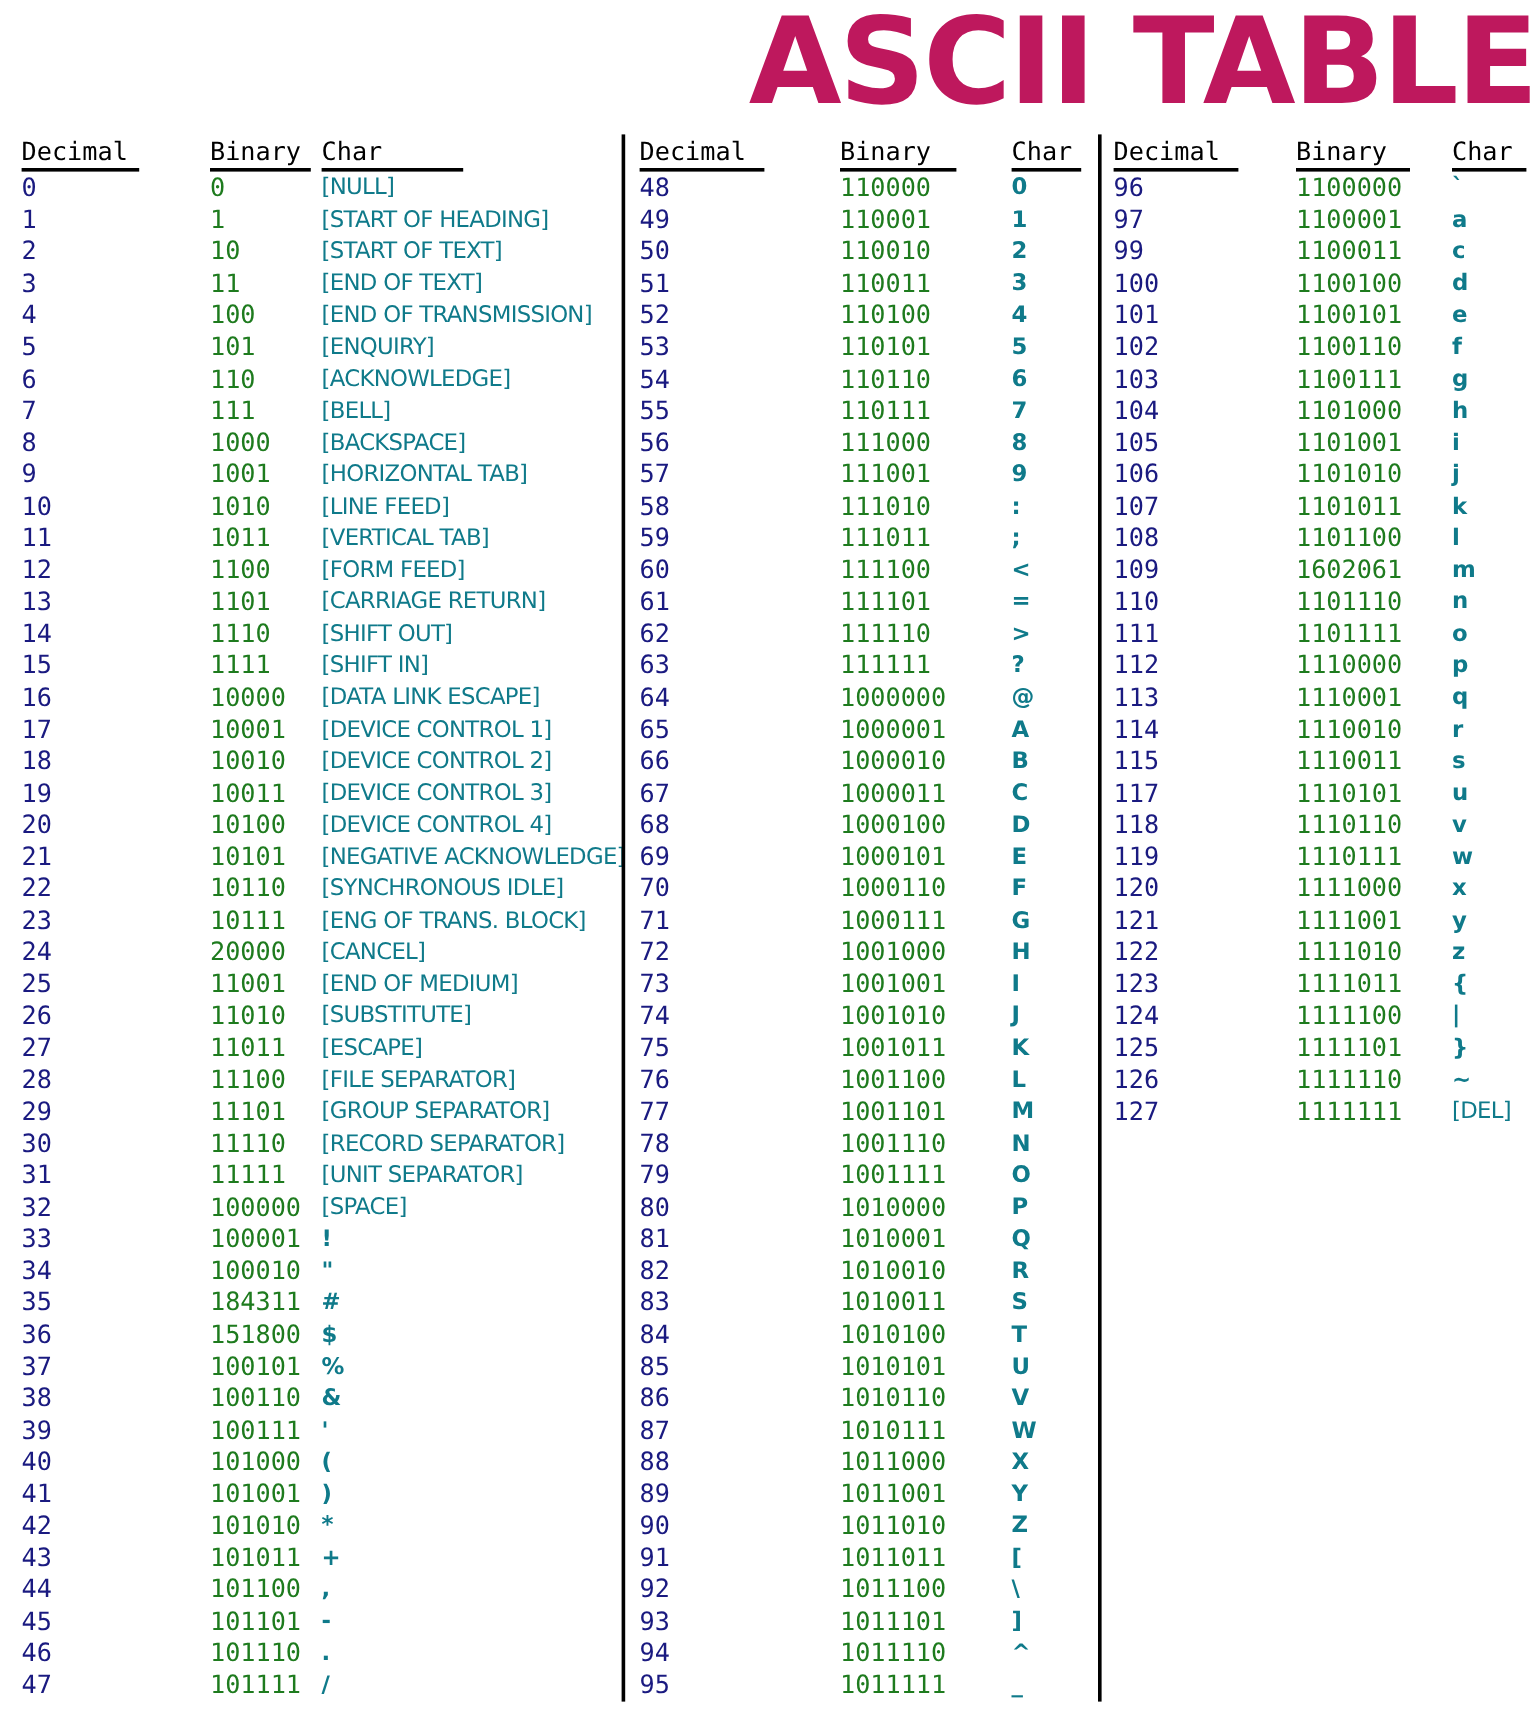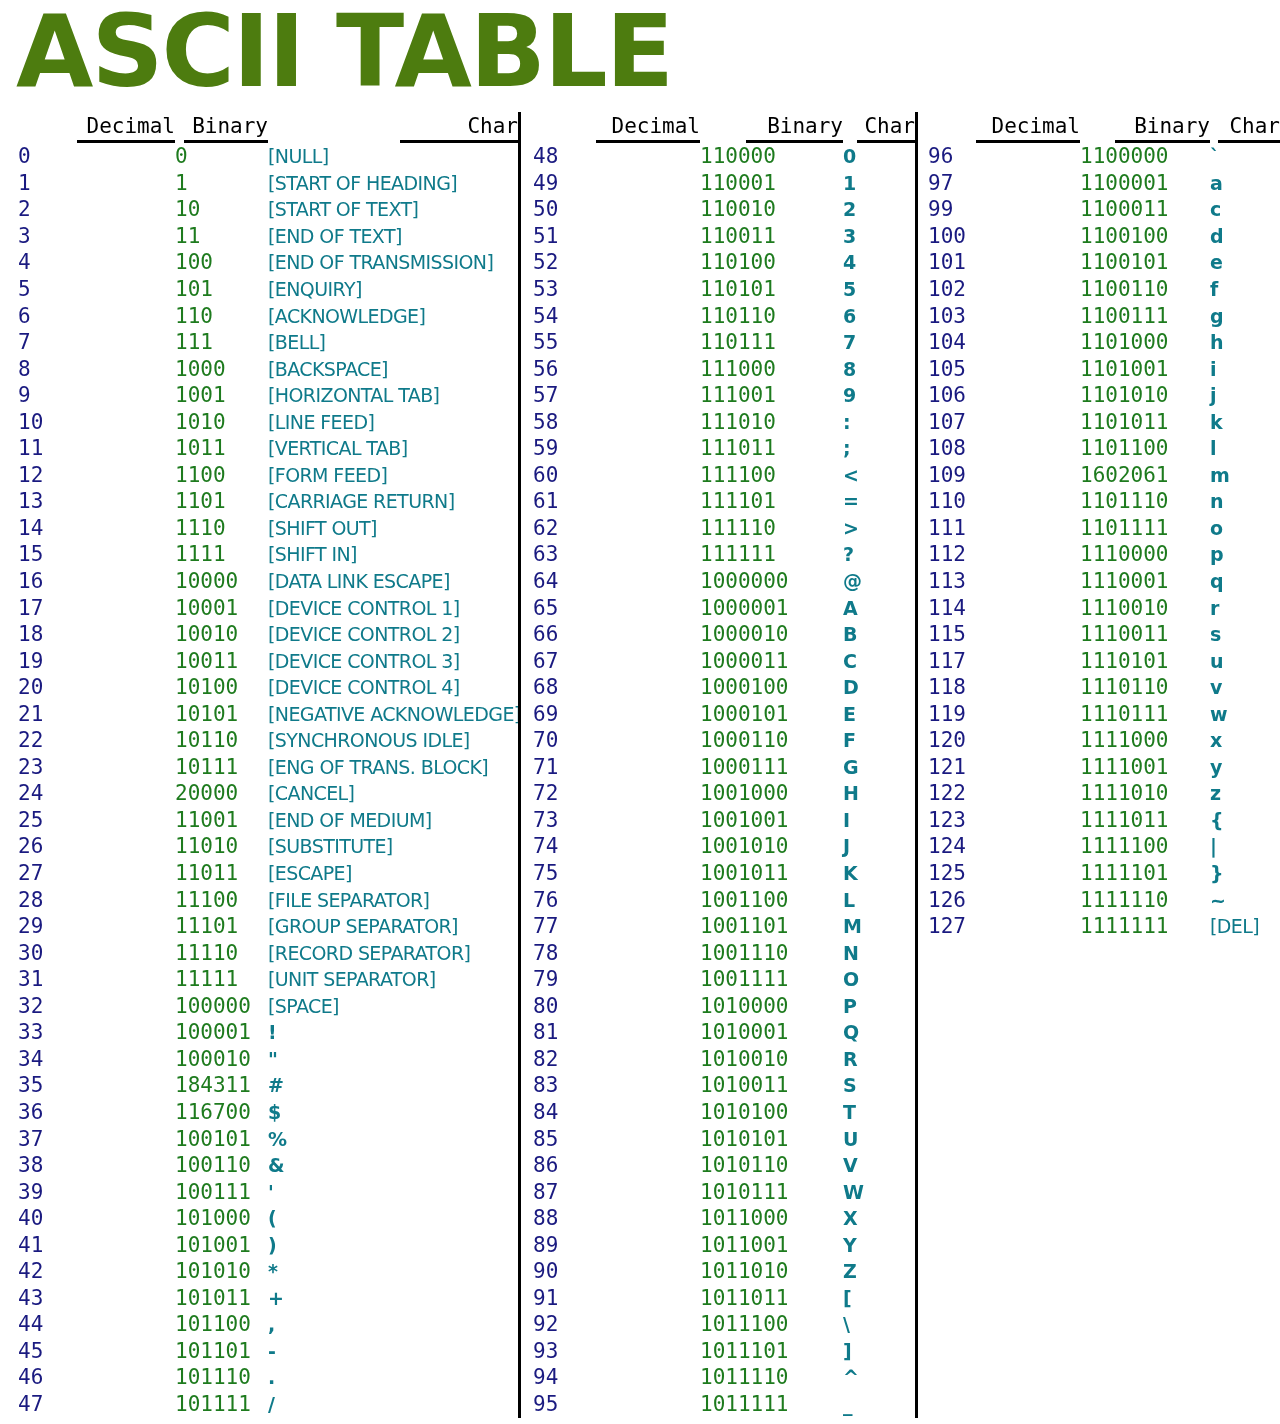--- a/index.html
+++ b/index.html
@@ -7,35 +7,36 @@
     width:1280px;height:1424px;background:#ffffff;overflow:hidden;
     font-family:"DejaVu Sans", sans-serif;
   }
   .title{
     margin:2px 0 0 16px;
     font-family:"DejaVu Sans", sans-serif;
     font-weight:bold;
     font-size:100px;
     line-height:100px;
     letter-spacing:-2px;
-    color:#4d7c0f;
+    color:#be185d;
     white-space:nowrap;
+    text-align:right;
   }
   .table{display:flex;align-items:stretch;margin-top:10px;height:1306px;}
   .col{box-sizing:border-box;}
   .col[data-col="0"]{width:518px;}
   .col[data-col="1"]{width:397px;border-left:3px solid #000;}
   .col[data-col="2"]{width:365px;border-left:3px solid #000;}
 
   .hdr,.row{display:grid;}
   .col[data-col="0"] .hdr,.col[data-col="0"] .row{grid-template-columns:157px 93px 1fr;padding-left:18px;}
   .col[data-col="1"] .hdr,.col[data-col="1"] .row{grid-template-columns:167px 143px 1fr;padding-left:12px;}
   .col[data-col="2"] .hdr,.col[data-col="2"] .row{grid-template-columns:152px 130px 1fr;padding-left:10px;}
 
-  .hdr{height:31px;font-family:"DejaVu Sans Mono", monospace;font-size:21px;color:#000;text-align:right;}
+  .hdr{height:31px;font-family:"DejaVu Sans Mono", monospace;font-size:21px;color:#000;}
   .hdr span{display:inline-block;box-sizing:border-box;height:31px;line-height:29px;border-bottom:3px solid #000;}
   .col[data-col="0"] .h-d{width:98px;}  .col[data-col="0"] .h-b{width:84px;}  .col[data-col="0"] .h-c{width:118px;}
   .col[data-col="1"] .h-d{width:104px;} .col[data-col="1"] .h-b{width:97px;}  .col[data-col="1"] .h-c{width:58px;}
   .col[data-col="2"] .h-d{width:104px;} .col[data-col="2"] .h-b{width:95px;}  .col[data-col="2"] .h-c{width:62px;}
 
   .row{height:26.56px;align-items:center;}
   .cell{white-space:pre;}
   .d{font-family:"DejaVu Sans Mono", monospace;font-size:21px;color:var(--dec,#1a1a80);}
   .b{font-family:"DejaVu Sans Mono", monospace;font-size:21px;color:var(--bin,#1e7b1e);}
   .c{font-family:"DejaVu Sans", sans-serif;font-size:19px;font-weight:bold;color:var(--chr,#0f7a8a);}
@@ -230,21 +231,21 @@
           <span class="cell b">100010</span>
           <span class="cell c">"</span>
         </div>
         <div class="row">
           <span class="cell d">35</span>
           <span class="cell b">184311</span>
           <span class="cell c">#</span>
         </div>
         <div class="row">
           <span class="cell d">36</span>
-          <span class="cell b">116700</span>
+          <span class="cell b">151800</span>
           <span class="cell c">$</span>
         </div>
         <div class="row">
           <span class="cell d">37</span>
           <span class="cell b">100101</span>
           <span class="cell c">%</span>
         </div>
         <div class="row">
           <span class="cell d">38</span>
           <span class="cell b">100110</span>

